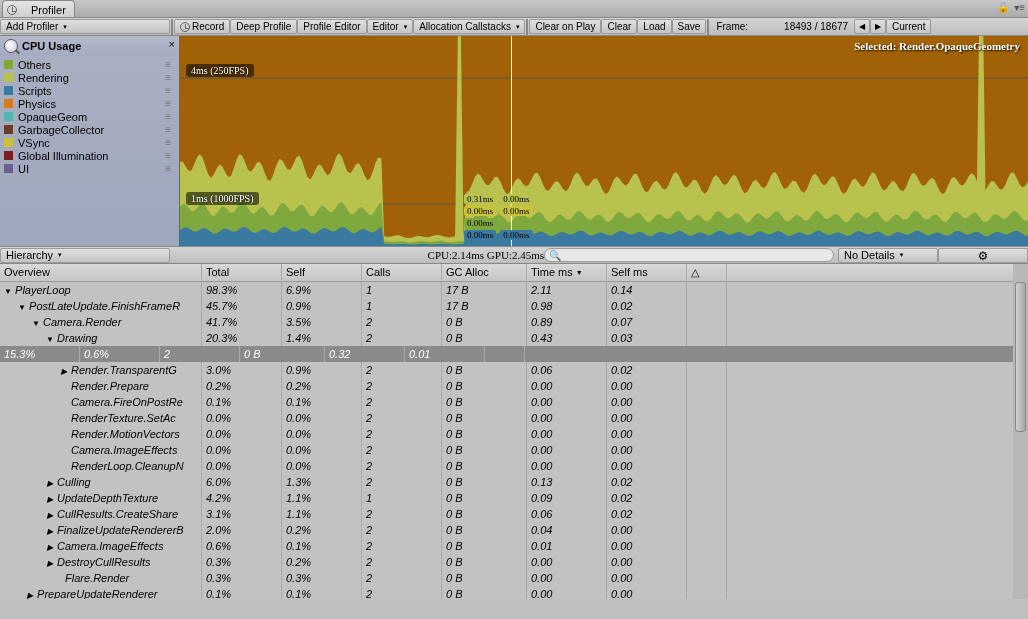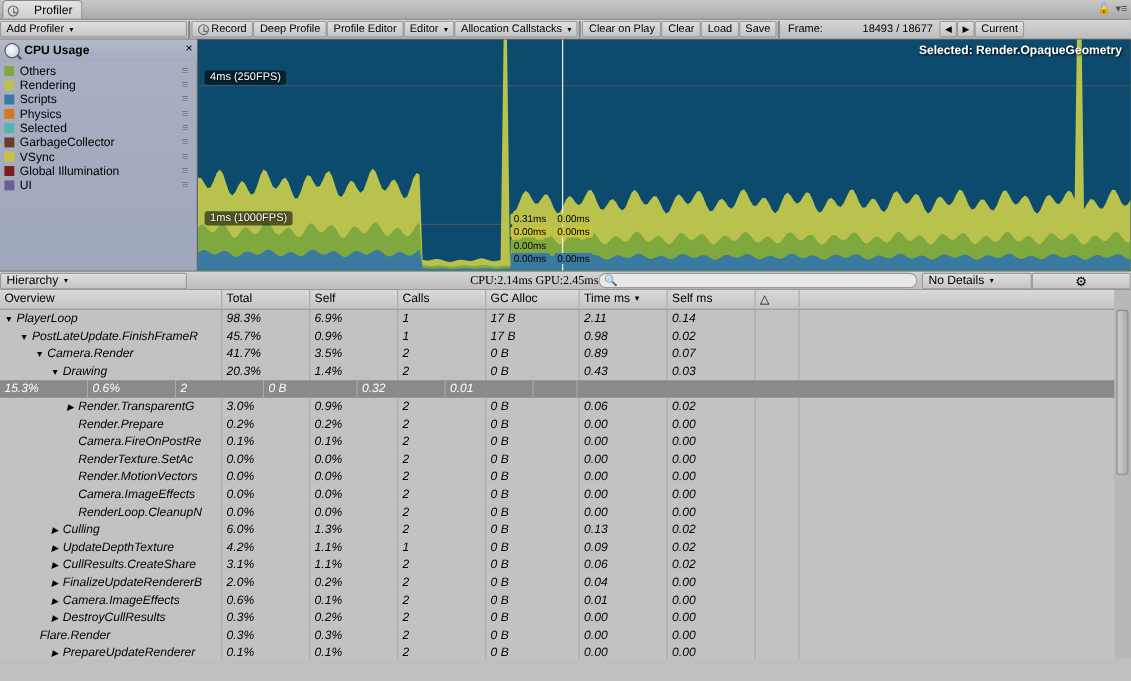--- a/index.html
+++ b/index.html
@@ -119,21 +119,22 @@
     bottom: -1px; right: -3px;
     transform: rotate(45deg);
   }
   .legend { padding: 2px 4px; }
   .legend-item { display: flex; align-items: center; height: 13px; gap: 5px; position: relative; }
   .legend-swatch { width: 9px; height: 9px; }
   .legend-handle { position: absolute; right: 4px; color: #777; font-size: 10px; cursor: grab; }
   .graph-area {
     flex: 1;
     position: relative;
-    background: #0c4a6e;
+    background: #a16207;
+    font-family: Liberation Serif, serif;
   }
   .graph-label {
     position: absolute;
     color: #fff;
     background: rgba(0,0,0,0.55);
     padding: 1px 5px;
     border-radius: 3px;
     font-size: 10px;
     text-shadow: 0 0 2px #000;
   }
@@ -317,21 +318,21 @@
     <span>Scripts</span>
     <span class="legend-handle">≡</span>
         </div>
         <div class="legend-item">
           <span class="legend-swatch" style="background:#d67a1e"></span>
     <span>Physics</span>
     <span class="legend-handle">≡</span>
         </div>
         <div class="legend-item">
           <span class="legend-swatch" style="background:#4fb6b0"></span>
-    <span>Selected</span>
+    <span>OpaqueGeom</span>
     <span class="legend-handle">≡</span>
         </div>
         <div class="legend-item">
           <span class="legend-swatch" style="background:#6b3a2a"></span>
     <span>GarbageCollector</span>
     <span class="legend-handle">≡</span>
         </div>
         <div class="legend-item">
           <span class="legend-swatch" style="background:#c9c23a"></span>
     <span>VSync</span>
@@ -597,31 +598,31 @@
     <div class="td col0" style="padding-left:46px"><span class="disclosure">▶</span> DestroyCullResults</div>
     <div class="td col1">0.3%</div>
     <div class="td col2">0.2%</div>
     <div class="td col3">2</div>
     <div class="td col4">0 B</div>
     <div class="td col5">0.00</div>
     <div class="td col6">0.00</div>
     <div class="td col7"></div>
       </div>
       <div class="row">
-    <div class="td col0" style="padding-left:25px"><span class="disclosure"></span> Flare.Render</div>
+    <div class="td col0" style="padding-left:54px"><span class="disclosure"></span> Flare.Render</div>
     <div class="td col1">0.3%</div>
     <div class="td col2">0.3%</div>
     <div class="td col3">2</div>
     <div class="td col4">0 B</div>
     <div class="td col5">0.00</div>
     <div class="td col6">0.00</div>
     <div class="td col7"></div>
       </div>
       <div class="row">
-    <div class="td col0" style="padding-left:46px"><span class="disclosure">▶</span> PrepareUpdateRenderer</div>
+    <div class="td col0" style="padding-left:26px"><span class="disclosure">▶</span> PrepareUpdateRenderer</div>
     <div class="td col1">0.1%</div>
     <div class="td col2">0.1%</div>
     <div class="td col3">2</div>
     <div class="td col4">0 B</div>
     <div class="td col5">0.00</div>
     <div class="td col6">0.00</div>
     <div class="td col7"></div>
       </div>
     </div>
   <div class="scrollbar-track">

